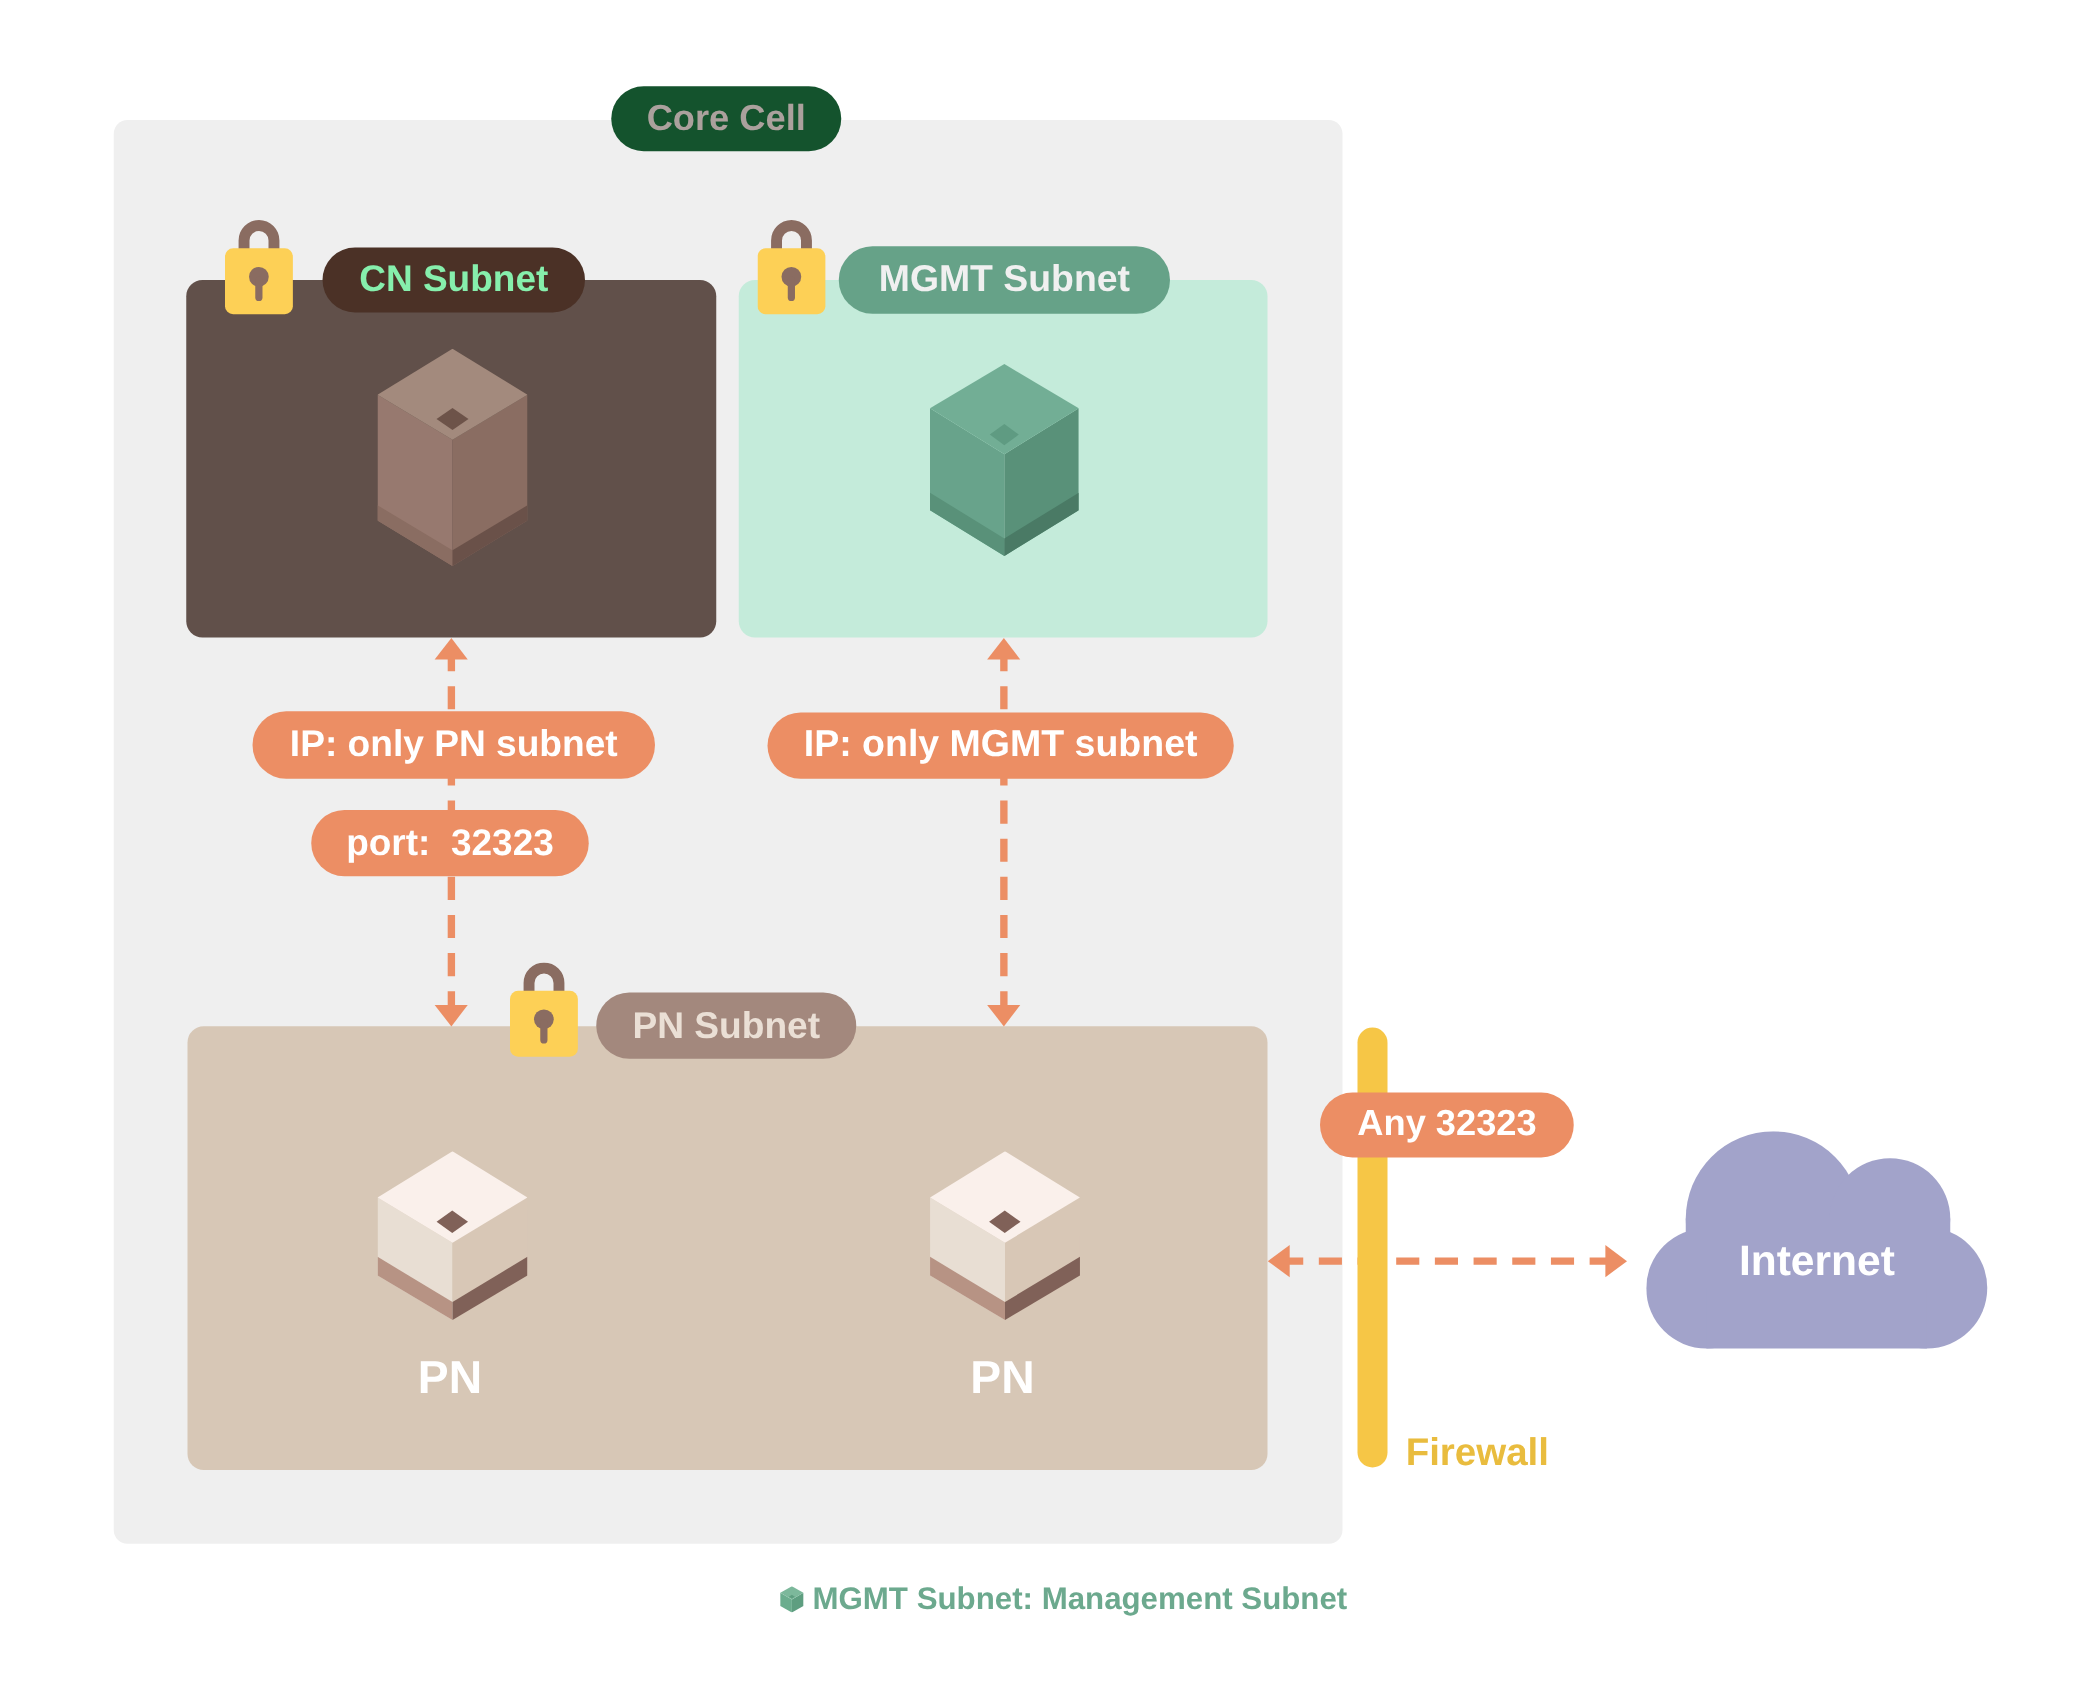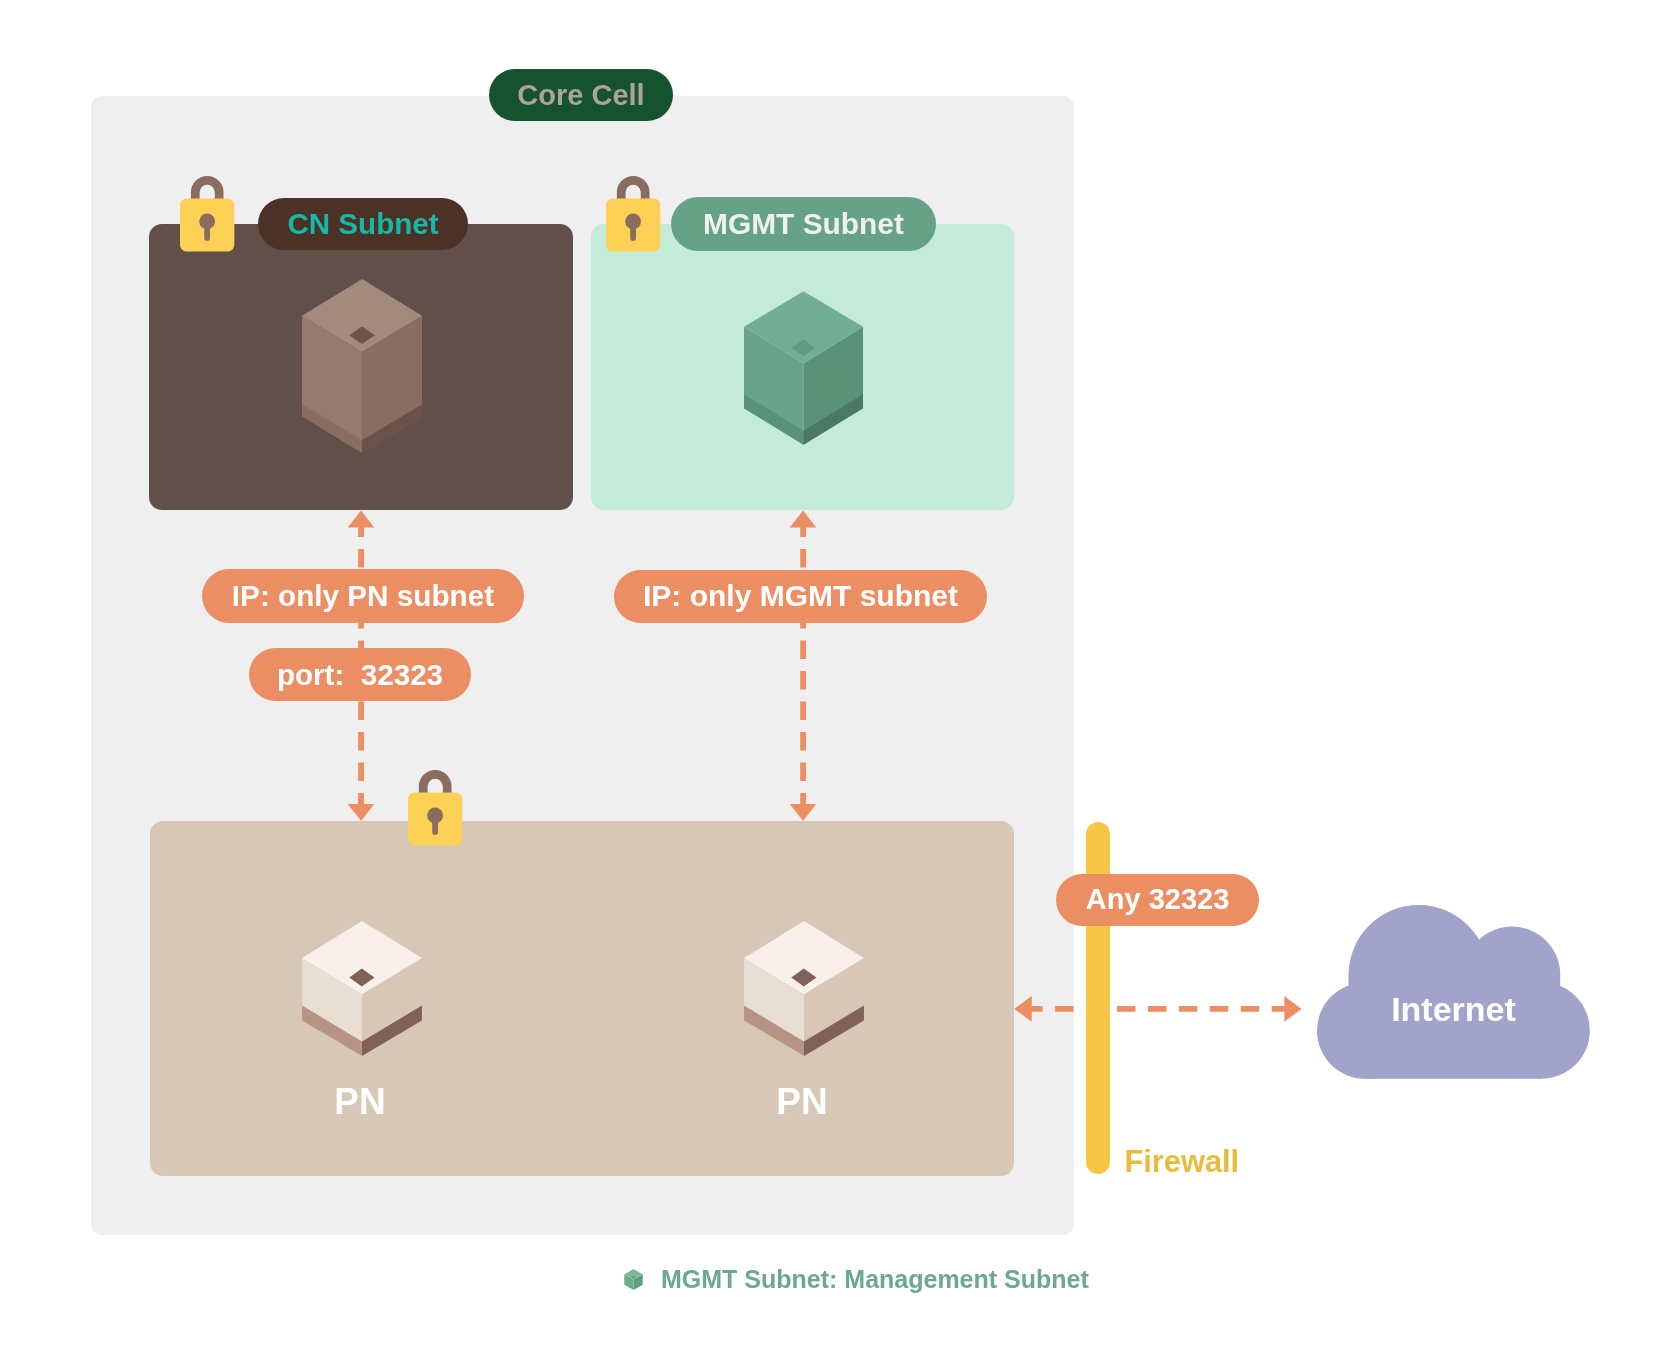--- a/index.html
+++ b/index.html
@@ -6,36 +6,36 @@
   body{width:1680px;height:1362px;background:#ffffff;font-family:"Liberation Sans",sans-serif;overflow:hidden;}
   #stage{position:relative;width:1680px;height:1362px;}
   .abs{position:absolute;}
   .corecell{left:91px;top:96px;width:983px;height:1139px;background:#EFEFEF;border-radius:11px;}
   .pill{position:absolute;display:flex;align-items:center;justify-content:center;border-radius:999px;font-weight:700;white-space:pre;}
   .pill-corecell{left:489px;top:69px;width:184px;height:52px;background:#14532d;color:#ABA19D;font-size:29px;}
   .box{position:absolute;border-radius:13px;}
   .box-cn{left:149px;top:224px;width:424px;height:286px;background:#61504A;}
   .box-mgmt{left:591px;top:224px;width:423px;height:286px;background:#C4EBDA;}
   .box-pn{left:150px;top:821px;width:864px;height:355px;background:#D7C7B6;}
-  .pill-cn{left:258px;top:198px;width:210px;height:52px;background:#4B3126;color:#14b8a6;font-size:29.6px;}
+  .pill-cn{left:258px;top:198px;width:210px;height:52px;background:#4B3126;color:#86efac;font-size:29.6px;}
   .pill-mgmt{left:671px;top:197px;width:265px;height:54px;background:#66A288;color:#F0F0F0;font-size:29.9px;}
   .pill-pn{left:477px;top:794px;width:208px;height:53px;background:#A3887D;color:#EADFD5;font-size:29.7px;}
   .pill-orange{background:#EC8E64;color:#ffffff;}
   .pill-ip1{left:202px;top:569px;width:322px;height:54px;font-size:29.7px;}
   .pill-port1{left:249px;top:632px;width:222px;height:53px;font-size:29.6px;margin-top:16px;}
   .pill-ip2{left:614px;top:569.5px;width:373px;height:53.5px;font-size:30px;}
   .pill-port2{left:666.9px;top:632.4px;width:271px;height:53.4px;font-size:29.2px;}
   .pill-fw{left:1056.1px;top:874px;width:203px;height:51.8px;font-size:29px;}
   .cube{position:absolute;}
   .lock{position:absolute;}
   .nodelabel{position:absolute;font-weight:700;color:#ffffff;text-align:center;font-size:37px;line-height:1;}
   .fwbar{position:absolute;left:1086px;top:822px;width:24px;height:352px;background:#F6C646;border-radius:12px;}
   .fwlabel{position:absolute;color:#E9BC3E;font-weight:700;font-size:30.8px;line-height:1;}
   .cloudtxt{position:absolute;color:#ffffff;font-weight:700;font-size:34px;text-align:center;line-height:1;}
-  .foot{position:absolute;color:#6CA98E;font-weight:700;font-size:25px;white-space:nowrap;margin-left:11px;}
+  .foot{position:absolute;color:#6CA98E;font-weight:700;font-size:25px;white-space:nowrap;}
 </style>
 </head>
 <body>
 
 <div id="stage">
 
   <div class="abs corecell"></div>
 
   <div class="box box-cn"></div>
   <div class="box box-mgmt"></div>
@@ -120,20 +120,21 @@
 
   <svg class="abs" style="left:1014px;top:985px;" width="295" height="48" viewBox="0 0 295 48">
     <line x1="4" y1="23.9" x2="285" y2="23.9" stroke="#EC8E64" stroke-width="5.7" stroke-dasharray="18.5 12.45" stroke-dashoffset="-6.1"></line>
     <path d="M0.25,23.9 L17.75,11 L17.75,36.8 Z" fill="#EC8E64"></path>
     <path d="M287.6,23.9 L270.3,11 L270.3,36.8 Z" fill="#EC8E64"></path>
   </svg>
 
   <div class="pill pill-corecell">Core Cell</div>
   <div class="pill pill-cn">CN Subnet</div>
   <div class="pill pill-mgmt">MGMT Subnet</div>
+  <div class="pill pill-pn">PN Subnet</div>
 
   <div class="pill pill-orange pill-ip1">IP: only PN subnet</div>
   <div class="pill pill-orange pill-port1">port:  32323</div>
   <div class="pill pill-orange pill-ip2">IP: only MGMT subnet</div>
 
   <div class="fwbar"></div>
   <div class="fwlabel" style="left:1124.5px;top:1147px;">Firewall</div>
   <div class="pill pill-orange pill-fw">Any 32323</div>
 
   <div class="nodelabel" style="left:300px;top:1083px;width:120px;">PN</div>

